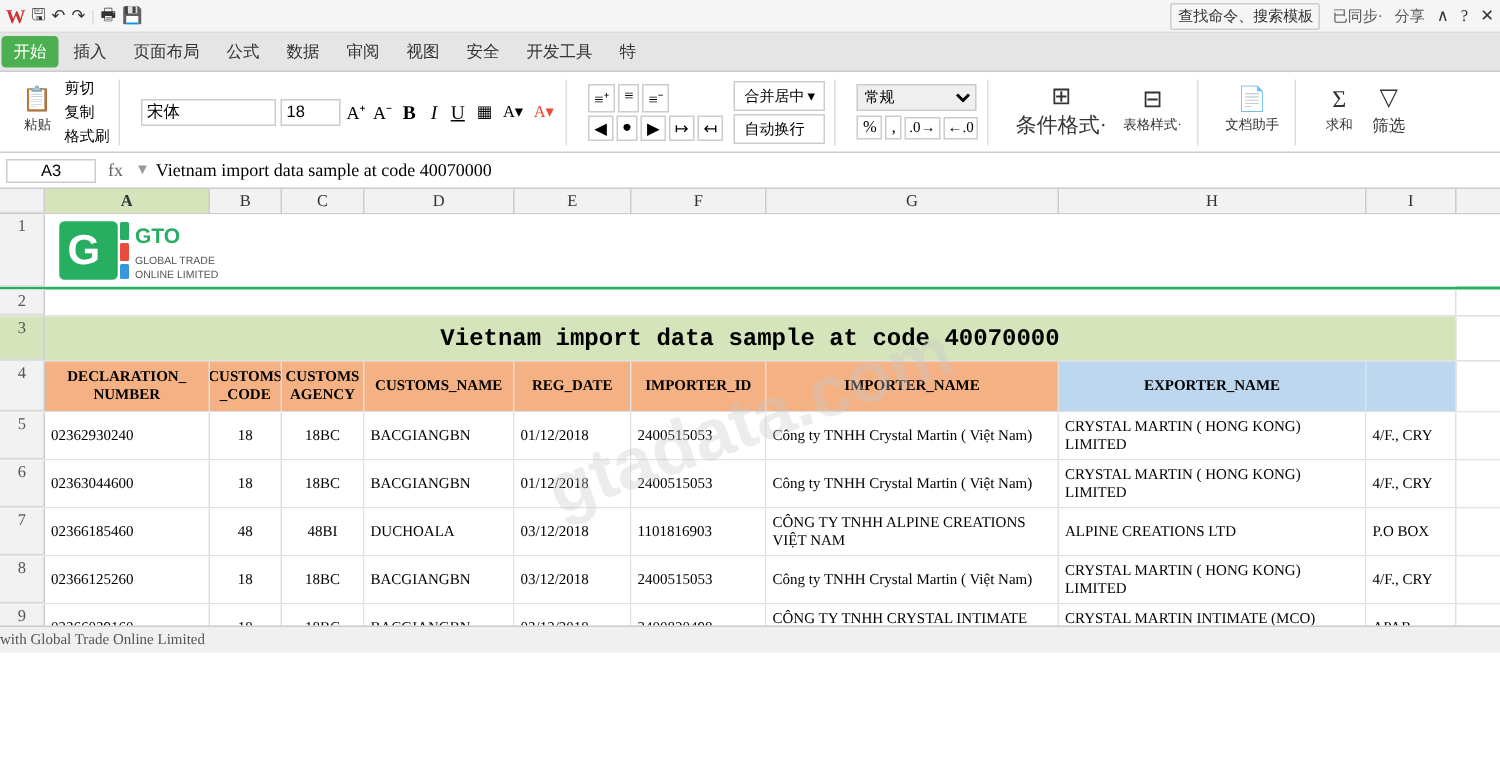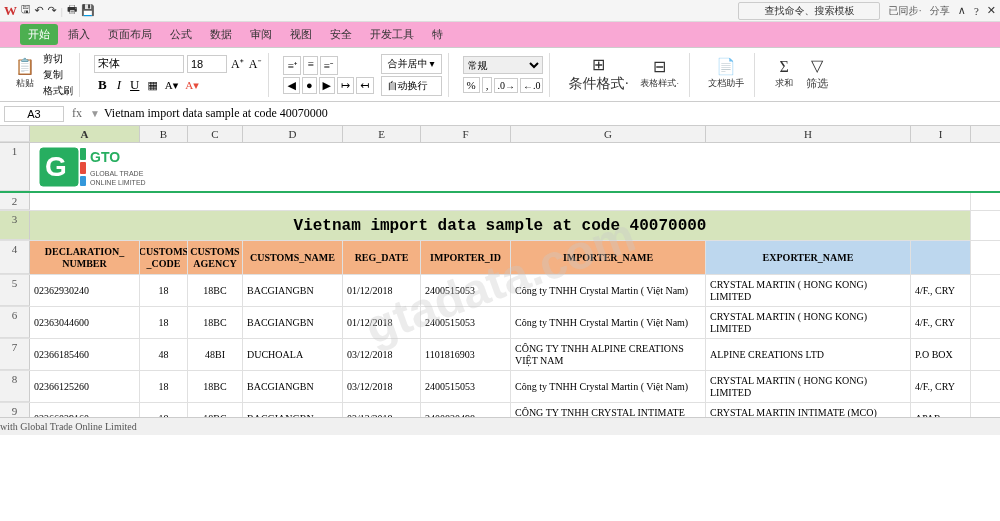--- a/index.html
+++ b/index.html
@@ -26,23 +26,23 @@
     .ribbon-top-left {
       display: flex;
       align-items: center;
       gap: 4px;
       flex: 1;
     }
 
     .ribbon-tabs {
       display: flex;
       align-items: center;
-      padding: 0 20px;
+      padding: 0 1px;
       height: 26px;
-      background: #f9a8d4;
+      background: #e5e5e5;
       border-bottom: 1px solid #ccc;
       gap: 2px;
       font-size: 11px;
     }
 
     .tab-item {
       padding: 3px 8px;
       cursor: pointer;
       color: #333;
       border-radius: 2px 2px 0 0;
@@ -91,21 +91,21 @@
       gap: 2px;
     }
 
     .toolbar-icon {
       font-size: 16px;
       line-height: 1;
     }
 
     .font-controls {
       display: flex;
-      flex-direction: column;
+      flex-direction: row;
       gap: 2px;
     }
 
     .font-row {
       display: flex;
       align-items: center;
       gap: 3px;
     }
 
     .font-select {
@@ -324,21 +324,21 @@
   <div class="ribbon-top-left">
     <span style="color:#cc3333;font-weight:bold;font-size:13px;">W</span>
     <span style="font-size:11px;cursor:pointer;">🖫</span>
     <span style="cursor:pointer;font-size:11px;">↶</span>
     <span style="cursor:pointer;font-size:11px;">↷</span>
     <span style="color:#ccc;">|</span>
     <span style="cursor:pointer;font-size:11px;">🖶</span>
     <span style="cursor:pointer;font-size:11px;">💾</span>
   </div>
   <div class="ribbon-right top-right-icons">
-    <span style="border:1px solid #ccc;padding:1px 25px;font-size:10px;border-radius:2px;">查找命令、搜索模板</span>
+    <span style="border:1px solid #ccc;padding:1px 4px;font-size:10px;border-radius:2px;">查找命令、搜索模板</span>
     <span style="font-size:10px;color:#555;">已同步·</span>
     <span style="font-size:10px;cursor:pointer;color:#555;">分享</span>
     <span style="cursor:pointer;font-size:11px;">∧</span>
     <span style="cursor:pointer;font-size:11px;">?</span>
     <span style="cursor:pointer;font-size:11px;">✕</span>
   </div>
 </div>
 
 <div class="ribbon-tabs">
   <span class="tab-item green-bg">开始</span>

